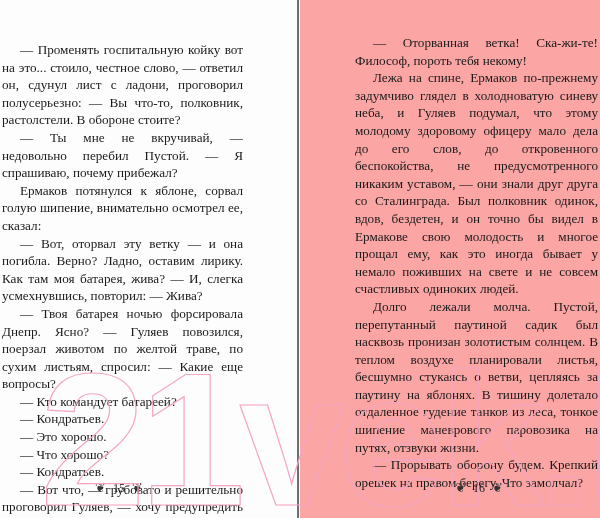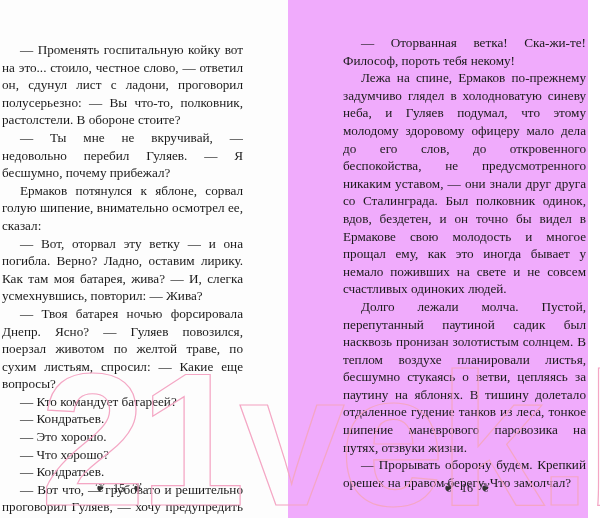--- a/index.html
+++ b/index.html
@@ -1,38 +1,38 @@
 <!DOCTYPE html>
 <html><head>
 <meta charset="utf-8">
 <style>
   html, body { margin:0; padding:0; }
   body { width:600px; height:518px; background:#ffffff; position:relative; overflow:hidden;
          font-family:"Liberation Serif", "DejaVu Serif", serif; color:#1a1a1a; }
   .page { position:absolute; top:0; height:518px; }
   .page-left { left:0; width:298px; background:#fdfdfd; }
-  .page-right { left:288px; width:300px; background:#f0abfc; }
+  .page-right { left:300px; width:300px; background:#fca5a5; }
   .divider { position:absolute; left:297px; top:0; width:2px; height:518px; background:#6e6e6e; }
   .text { position:absolute; font-size:13.2px; line-height:17.6px; text-align:justify; }
   .page-left .text { left:2px; top:41px; width:241px; }
   .page-right .text { left:55px; top:34px; width:243px; }
   .text p { margin:0; text-indent:18px; hyphens:manual; }
   .pnum { position:absolute; font-size:12px; display:flex; align-items:center; gap:7px; }
   .page-left .pnum { left:95px; top:480px; }
   .page-right .pnum { left:155px; top:480px; }
   .orn { font-size:13px; color:#333; }
   .watermark { position:absolute; left:0; top:0; width:600px; height:518px; pointer-events:none; }
 </style>
 </head>
 <body>
 
 <div class="page page-left">
   <div class="text">
     <p>— Променять госпитальную койку вот на это... стоило, честное слово, — ответил он, сдунул лист с ладони, проговорил полусерьезно: — Вы что-то, полковник, растолстели. В обороне стоите?</p>
-    <p>— Ты мне не вкручивай, — недовольно перебил Гуляев. — Я бесшумно, почему прибежал?</p>
+    <p>— Ты мне не вкручивай, — недовольно перебил Пустой. — Я спрашиваю, почему прибежал?</p>
     <p>Ермаков потянулся к яблоне, сорвал голую шипение, внимательно осмотрел ее, сказал:</p>
     <p>— Вот, оторвал эту ветку — и она погибла. Верно? Ладно, оставим лирику. Как там моя батарея, жива? — И, слегка усмехнувшись, повторил: — Жива?</p>
     <p>— Твоя батарея ночью форсировала Днепр. Ясно? — Гуляев повозился, поерзал животом по желтой траве, по сухим листьям, спросил: — Какие еще вопросы?</p>
     <p>— Кто командует батареей?</p>
     <p>— Кондратьев.</p>
     <p>— Это хорошо.</p>
     <p>— Что хорошо?</p>
     <p>— Кондратьев.</p>
     <p>— Вот что, — грубовато и решительно проговорил Гуляев, — хочу предупредить тебя, и без шуток, дорогой мой. Будешь грудью по-дурацки, по-ослиному пули ловить, храбрость показывать — к чертовой бабушке спишу в запасной полк! И баста! Спишу — и баста! Убьют ведь дурака! Что?</p>
 

